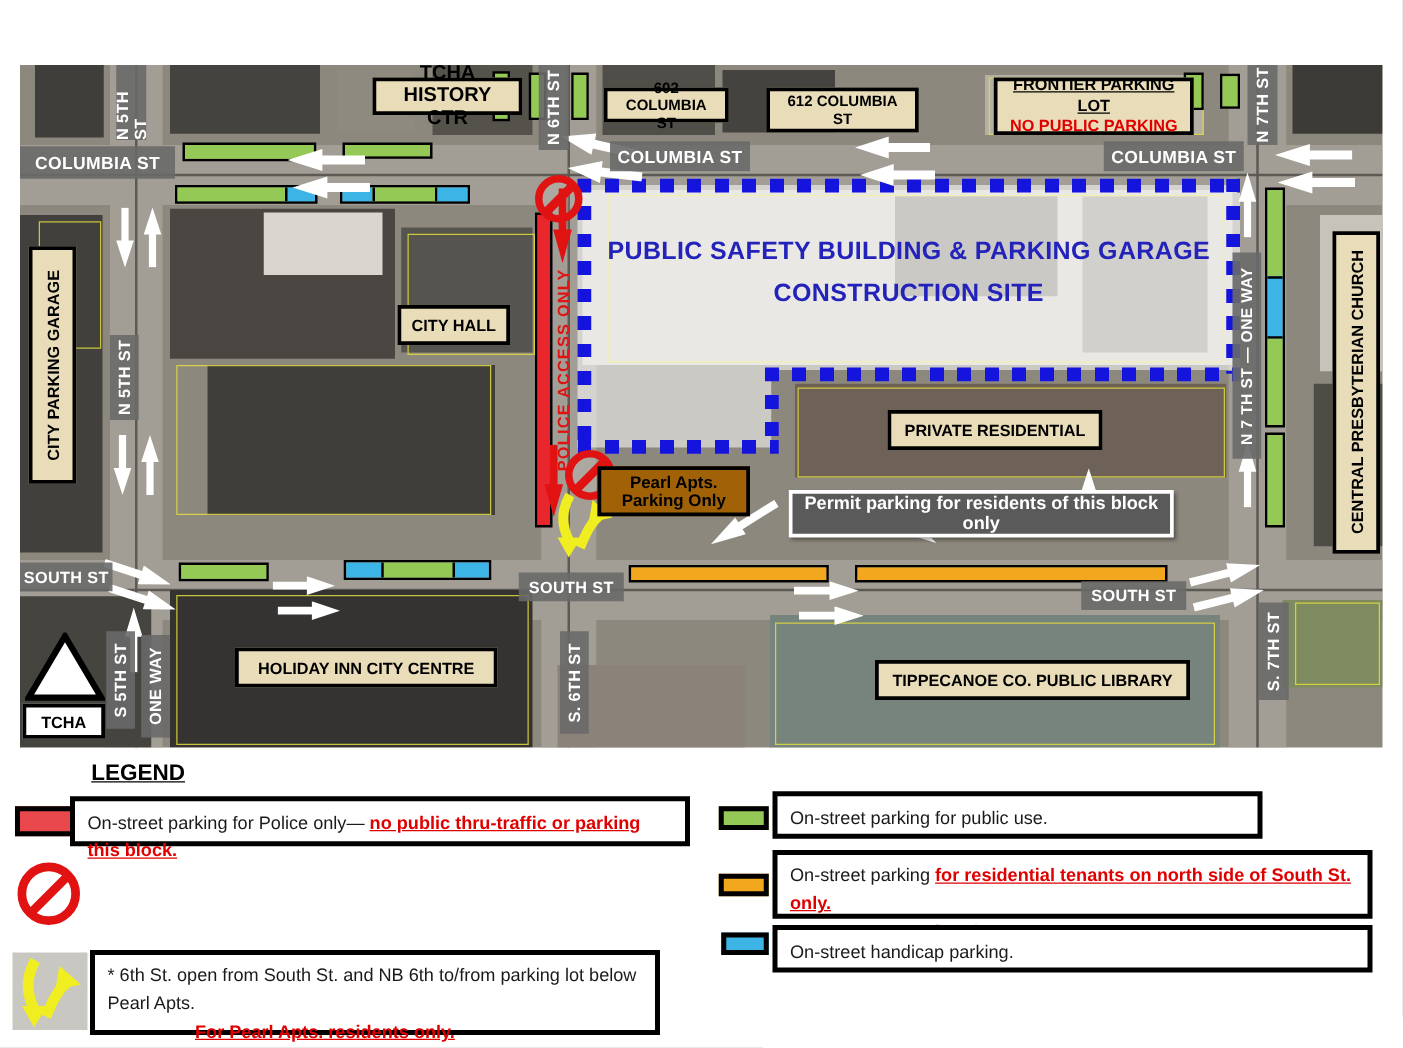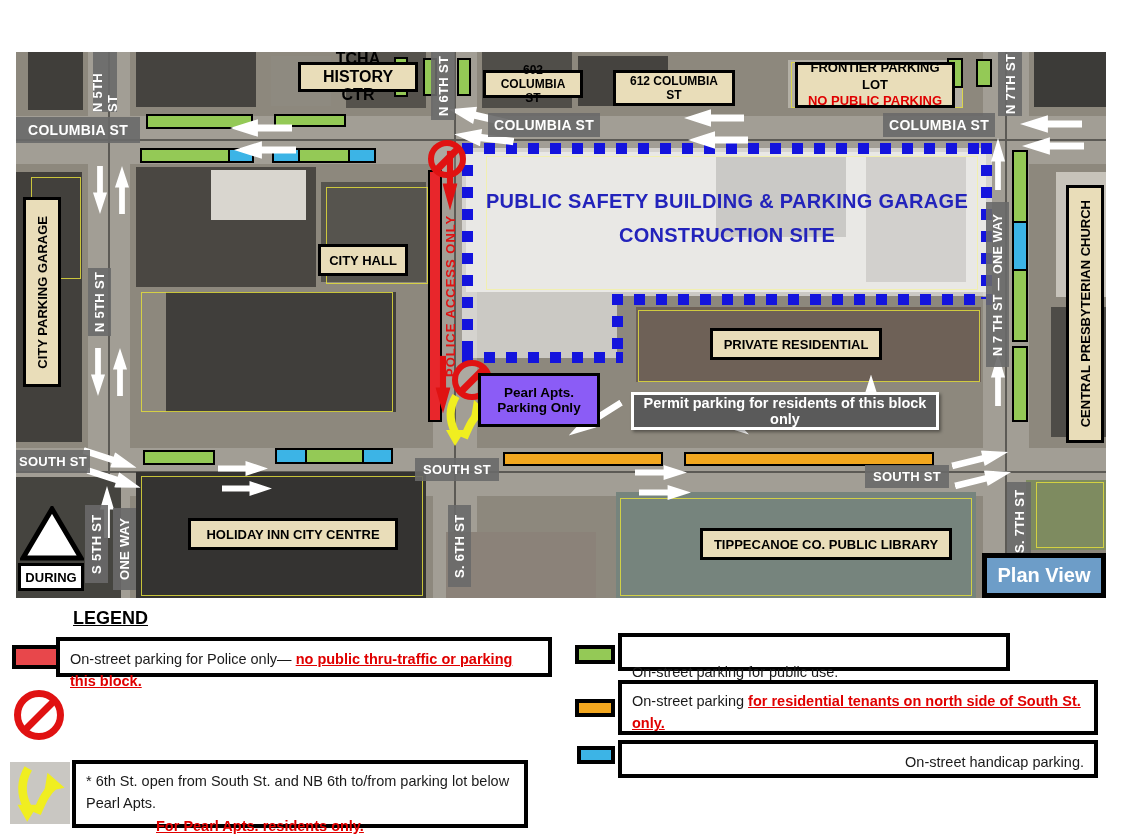--- a/index.html
+++ b/index.html
@@ -12,21 +12,21 @@
   .street{background:#a29e95;}
   .cline{background:#5c5a55;}
   .bld{position:absolute;}
   .parcel{position:absolute;border:1px solid rgba(226,221,60,.85);}
   
   .stlab{position:absolute;background:rgba(105,105,105,.9);color:#fff;font-weight:bold;
     display:flex;align-items:center;justify-content:center;font-size:13px;letter-spacing:.3px;}
   .vert{writing-mode:vertical-rl;transform:rotate(180deg);}
   .tanbox{position:absolute;background:#e9ddb9;border:3px solid #000;color:#000;font-weight:bold;
     display:flex;align-items:center;justify-content:center;text-align:center;font-size:13px;padding:2px 6px;box-sizing:border-box;}
-  .tanvert{flex-direction:column;}
+  .tanvert{flex-direction:column;text-decoration:underline;}
   
   .bar{position:absolute;border:2px solid #000;box-sizing:border-box;display:flex;}
   .seg-g{background:#94c956;}  .seg-b{background:#3cb4e6;}  .seg-o{background:#f2a71f;} .seg-r{background:#e8262b;}
   
   .arr{position:absolute;background:#fff;clip-path:polygon(0 32%,55% 32%,55% 6%,100% 50%,55% 94%,55% 68%,0 68%);}
   .rarr{position:absolute;background:#e01212;clip-path:polygon(0 32%,55% 32%,55% 6%,100% 50%,55% 94%,55% 68%,0 68%);}
   .noentry{position:absolute;border-radius:50%;border:6px solid #e01212;box-sizing:border-box;background:rgba(255,255,255,.12);}
   .noentry::before{content:'';position:absolute;left:-4%;top:50%;width:108%;height:7px;margin-top:-3.5px;
     background:#e01212;transform:rotate(-45deg);}
   
@@ -240,31 +240,30 @@
       <span style="color:#e00000;">NO PUBLIC PARKING</span>
     </div>
     <div class="tanbox" style="left:7px;top:145px;width:38px;height:190px;">
       <span class="vert">CITY PARKING GARAGE</span>
     </div>
     <div class="tanbox" style="left:302px;top:192px;width:90px;height:32px;">CITY HALL</div>
     <div class="tanbox" style="left:1050px;top:133px;width:38px;height:258px;">
       <span class="vert">CENTRAL PRESBYTERIAN CHURCH</span>
     </div>
     <div class="tanbox" style="left:694px;top:276px;width:172px;height:32px;">PRIVATE RESIDENTIAL</div>
-    <div class="tanbox" style="left:462px;top:321px;width:122px;height:54px;background:#8b5cf6;font-size:13.5px;">Pearl Apts. Parking Only</div>
+    <div class="tanbox" style="left:462px;top:321px;width:122px;height:40px;background:#a16207;font-size:13.5px;">Pearl Apts. Parking Only</div>
     <div class="permitbox" style="left:615px;top:340px;width:302px;height:32px;">Permit parking for residents of this block only</div>
     <div class="tanbox" style="left:172px;top:466px;width:210px;height:32px;">HOLIDAY INN CITY CENTRE</div>
     <div class="tanbox" style="left:684px;top:476px;width:252px;height:32px;">TIPPECANOE CO. PUBLIC LIBRARY</div>
 
     <svg class="abs" style="left:4px;top:454px;" width="64" height="56" viewBox="0 0 64 56">
       <polygon points="32,3 61,52 3,52" fill="#fff" stroke="#000" stroke-width="5"></polygon>
     </svg>
-    <div class="tanbox" style="left:2px;top:511px;width:66px;height:28px;background:#fff;">DURING</div>
-
-    <div class="tanbox" style="left:966px;top:501px;width:124px;height:45px;background:#6d9dc8;border:5px solid #000;color:#fff;font-size:20px;">Plan View</div>
+    <div class="tanbox" style="left:2px;top:511px;width:66px;height:28px;background:#fff;">TCHA</div>
+
   </div>
 
   <div id="legend-title" style="left:73px;top:608px;">LEGEND</div>
 
   <div class="lgicon" style="left:12px;top:645px;width:58px;height:24px;background:#e8474b;"></div>
   <div class="lgbox" style="left:56px;top:637px;width:496px;height:40px;padding-top:7px;">
     <span>On-street parking for Police only— </span><span class="redtxt">no public thru-traffic or parking this block.</span>
   </div>
 
   <div class="noentry" style="left:14px;top:690px;width:50px;height:50px;border-width:7px;"></div>
@@ -276,24 +275,24 @@
       <path d="M24 48 C30 34 33 28 40 22" stroke="#f0ee20" stroke-width="8" fill="none"></path>
       <polygon points="34,10 50,24 31,28" fill="#f0ee20"></polygon>
     </svg>
   </div>
   <div class="lgbox" style="left:72px;top:760px;width:456px;height:68px;">
     <div>* 6th St. open from South St. and NB 6th to/from parking lot below Pearl Apts.</div>
     <div style="padding-left:70px;" class="redtxt">For Pearl Apts. residents only.</div>
   </div>
 
   <div class="lgicon" style="left:575px;top:645px;width:40px;height:19px;background:#94c956;"></div>
-  <div class="lgbox" style="left:618px;top:633px;width:392px;height:38px;padding-top:24px;">On-street parking for public use.</div>
+  <div class="lgbox" style="left:618px;top:633px;width:392px;height:38px;padding-top:7px;">On-street parking for public use.</div>
 
   <div class="lgicon" style="left:575px;top:699px;width:40px;height:18px;background:#f2a71f;"></div>
   <div class="lgbox" style="left:618px;top:680px;width:480px;height:55px;">
     <span>On-street parking </span><span class="redtxt">for residential tenants on north side of South St. only.</span>
     <div style="padding-left:58px;" class="redtxt">By permit only.</div>
   </div>
 
   <div class="lgicon" style="left:577px;top:746px;width:38px;height:18px;background:#3cb4e6;"></div>
-  <div class="lgbox" style="left:618px;top:740px;width:480px;height:38px;padding-top:7px;text-align:right;">On-street handicap parking.</div>
+  <div class="lgbox" style="left:618px;top:740px;width:480px;height:38px;padding-top:7px;">On-street handicap parking.</div>
 
 </div>
 
 </body></html>

